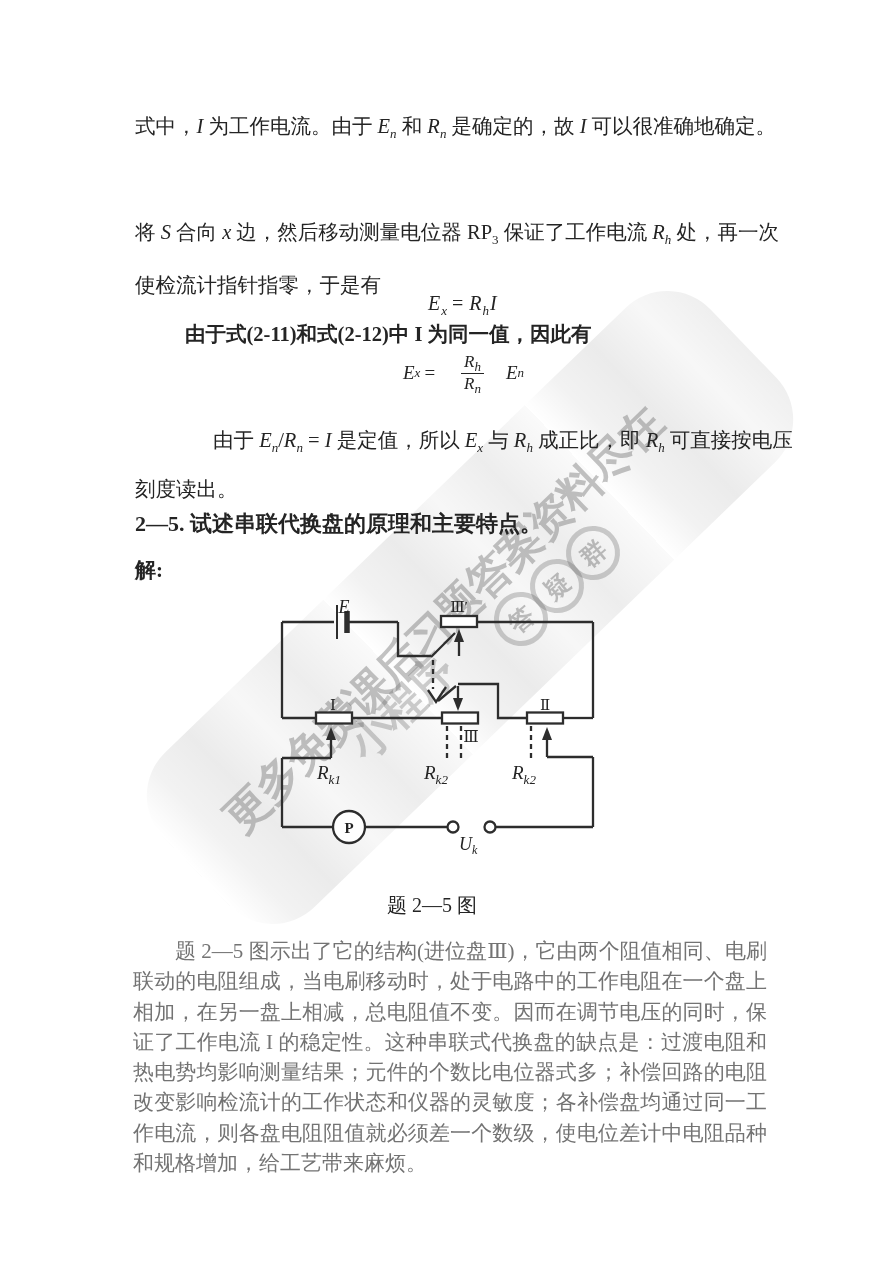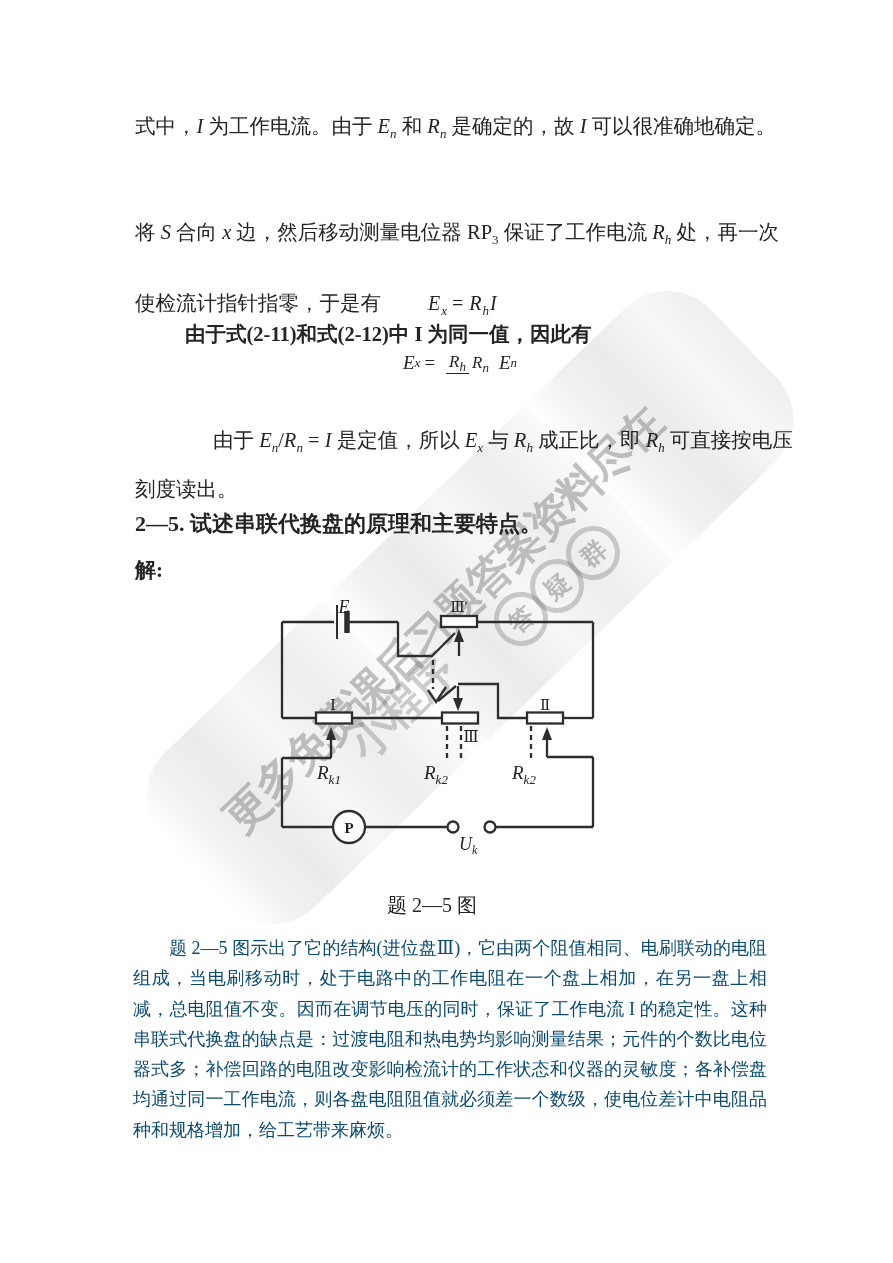--- a/index.html
+++ b/index.html
@@ -33,31 +33,31 @@
     transform:rotate(-40deg);
   }
   
   .row{position:absolute;z-index:2;font-size:20.5px;white-space:nowrap;line-height:1.25;}
   .row i{font-style:italic;}
   sub.ms{font-size:13px;font-style:italic;line-height:0;}
   sub.mn{font-size:13px;font-style:normal;line-height:0;}
   .formula{font-size:20px;}
   .formula i{margin:0 1px;}
   .f2wrap{position:absolute;z-index:2;display:flex;align-items:center;font-size:19px;}
-  .frac{display:inline-flex;flex-direction:row;align-items:center;
-        font-size:17px;line-height:1.2;margin:0 7px;}
+  .frac{display:inline-flex;flex-direction:column;align-items:flex-start;
+        font-size:17px;line-height:1.2;margin:0 22px;}
   .frac .num{border-bottom:1.6px solid #242424;padding:0 3px 1px;}
   .frac .den{padding:0 3px;}
   .heading{font-weight:bold;font-size:22px;}
   .solution{font-weight:bold;font-size:21px;}
   .caption{position:absolute;z-index:2;left:132px;width:600px;text-align:center;font-size:20px;}
   .para{
     position:absolute;z-index:2;left:133px;top:915px;width:634px;
-    font-size:18px;line-height:30.3px;text-align:justify;text-indent:2em;
-    color:#0c4a6e;
+    font-size:21px;line-height:30.3px;text-align:justify;text-indent:2em;
+    color:#737373;
   }
   
   .fig{position:absolute;z-index:2;left:250px;top:585px;}
   .fig path,.fig line,.fig polyline{stroke:#2d2d2d;stroke-width:2.3;fill:none;}
   .fig rect{stroke:#2d2d2d;stroke-width:2.3;fill:#ffffff;}
   .fig circle{stroke:#2d2d2d;stroke-width:2.3;fill:#ffffff;}
   .fig polygon{fill:#2d2d2d;stroke:none;}
   .fig text{fill:#242424;font-family:"Liberation Serif","DejaVu Serif",serif;}
   .dash{stroke-dasharray:5 4;}
 </style>
@@ -75,21 +75,21 @@
 
   <div class="row" style="left:135px;top:114px;">
     <span>式中，</span><i>I</i><span> 为工作电流。由于 </span><i>E</i><sub class="ms">n</sub><span> 和 </span><i>R</i><sub class="ms">n</sub><span> 是确定的，故 </span><i>I</i><span> 可以很准确地确定。</span>
   </div>
 
 
   <div class="row" style="left:135px;top:220px;">
     <span>将 </span><i>S</i><span> 合向 </span><i>x</i><span> 边，然后移动测量电位器 RP</span><sub class="mn">3</sub><span> 保证了工作电流 </span><i>R</i><sub class="ms">h</sub><span> 处，再一次</span>
   </div>
 
-  <div class="row" style="left:135px;top:291px;">
+  <div class="row" style="left:135px;top:273px;">
     <span>使检流计指针指零，于是有</span>
   </div>
 
   <div class="row formula" style="left:427px;top:291px;">
     <i>E</i><sub class="ms">x</sub><span> = </span><i>R</i><sub class="ms">h</sub><i>I</i>
   </div>
 
   <div class="row" style="left:185px;top:322px;font-weight:bold;">
     <span>由于式(2-11)和式(2-12)中 I 为同一值，因此有</span>
   </div>

